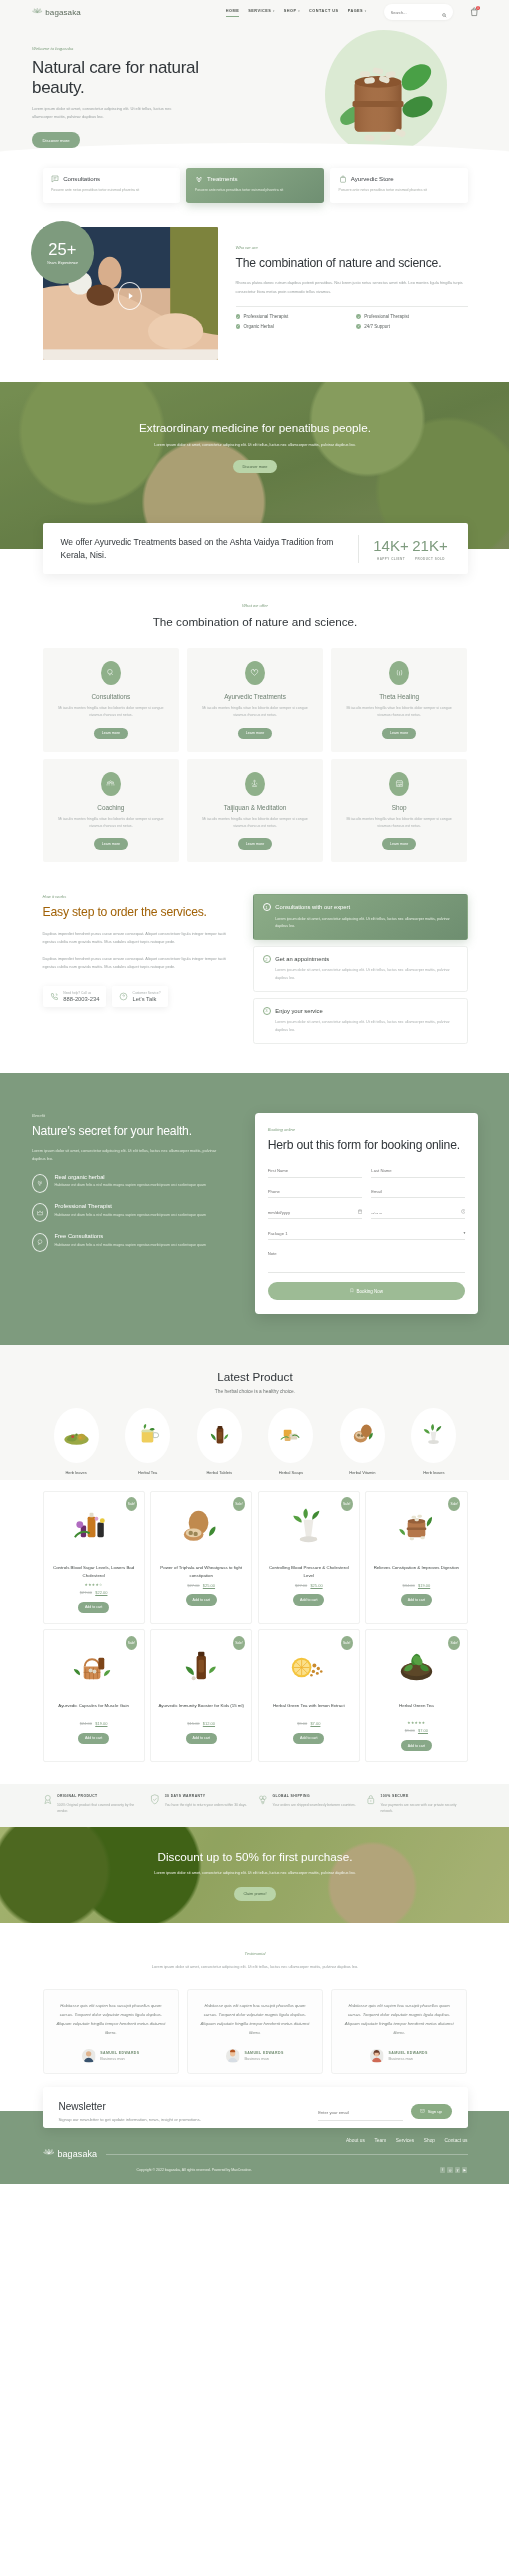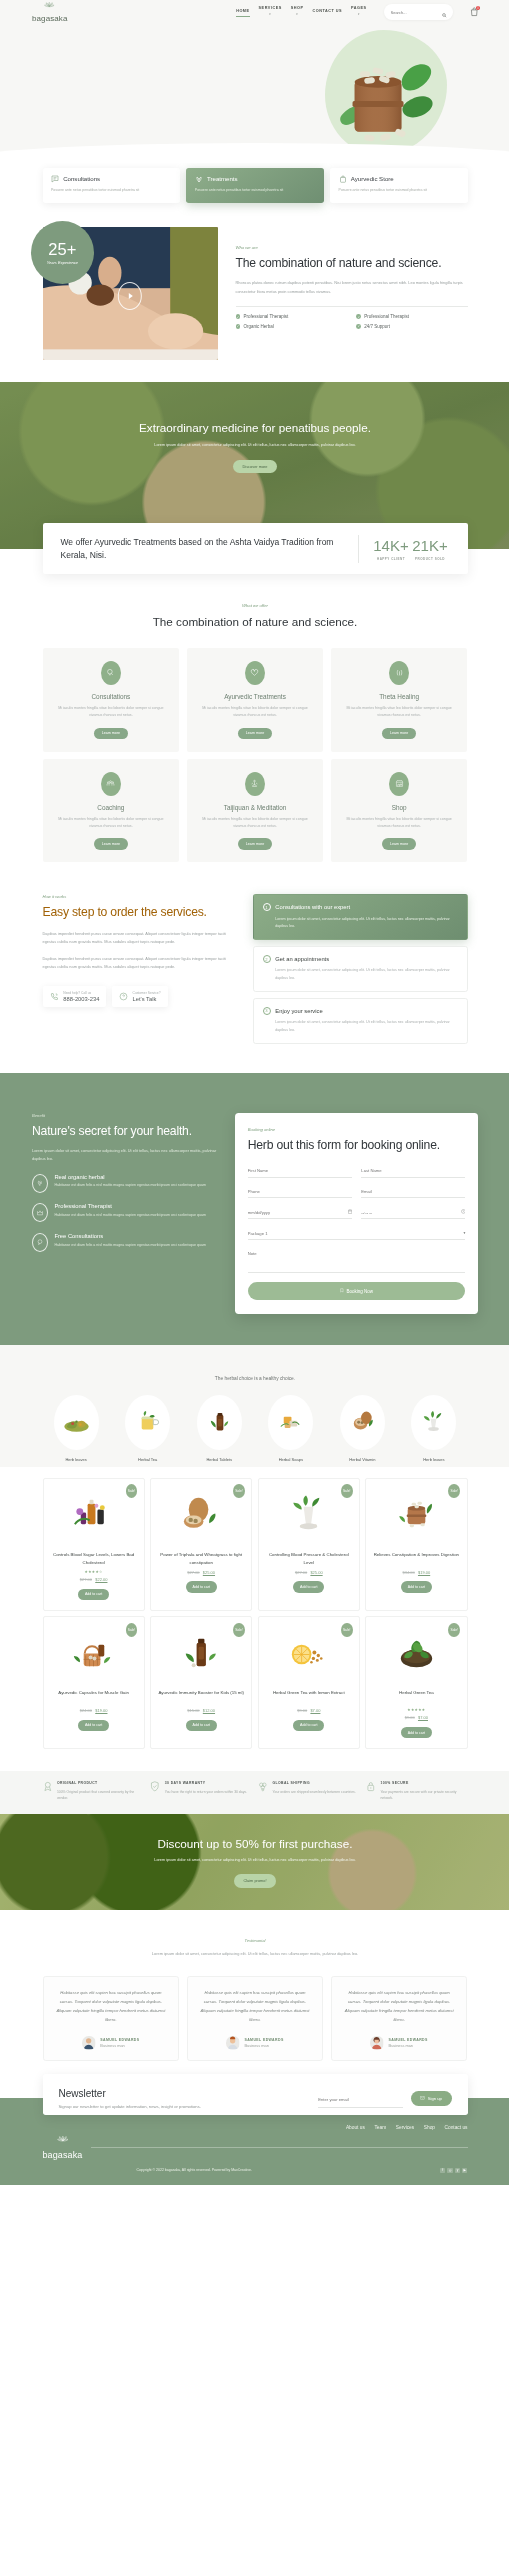--- a/index.html
+++ b/index.html
@@ -1,21 +1,21 @@
 <!DOCTYPE html>
 <html style="font-size:8.5px"><head>
 <meta charset="utf-8">
 <style>
   * { margin:0; padding:0; box-sizing:border-box; }
   body {
     width:510px; font-family:"Liberation Sans", sans-serif;
     background:#ffffff; color:#3c4043; -webkit-font-smoothing:antialiased;
   }
   .wrap { width:425px; margin:0 auto; }
-  a { text-decoration:none; color:inherit;flex-direction:column; }
+  a { text-decoration:none; color:inherit; }
 
   
   header.site-header{
     height:24.4px; background:#f7f7f5; display:flex; align-items:center;
     padding:0 32px; position:relative;
   }
   .logo{ display:flex; align-items:center; gap:2.7px; }
   .logo-mark{ width:10.6px; height:9.6px; flex:0 0 10.6px; }
   .logo-text{ font-size:8px; color:#5c6b5c; letter-spacing:0.1px; }
   nav.main-nav{ display:flex; gap:9px; margin-left:auto; align-items:center; }
@@ -189,21 +189,21 @@
     font-size:4.2px; display:flex;align-items:center;justify-content:center; flex:0 0 8px;
   }
   .step.active .step-num{ border-color:#fff; color:#fff; }
   .step-title{ font-size:5.8px; color:#3a403d; font-weight:400; }
   .step.active .step-title{ color:#fff; }
   .step-desc{ font-size:3.7px; line-height:2.0; color:#a9aeae; margin-top:4.2px; padding-left:12.7px; }
   .step.active .step-desc{ color:#e7efe4; }
 
   
   .benefit{
-    background:#7e9b7e; padding:24.4px 32px 31px; display:flex; gap:12px; position:relative; overflow:hidden;
+    background:#7e9b7e; padding:24.4px 32px 31px; display:flex; gap:32px; position:relative; overflow:hidden;
   }
   .benefit::before{
     content:""; position:absolute; inset:0;
     background-image:radial-gradient(circle, rgba(255,255,255,.16) 0.5px, transparent 0.6px);
     background-size:8px 8px;
   }
   .benefit-left{ width:191px; flex:0 0 191px; position:relative; z-index:2; padding-top:16px; }
   .benefit-left .eyebrow{ color:#dbe6d7; }
   .benefit-left h2{ font-size:12.2px; font-weight:400; color:#fff; line-height:1.3; letter-spacing:-0.2px; }
   .benefit-left p.lead{ font-size:3.9px; line-height:2.0; color:#e0e9dd; margin-top:7.4px; }
@@ -415,20 +415,26 @@
             <linearGradient id="wood" x1="0" y1="0" x2="1" y2="0">
           <stop offset="0" stop-color="#8a5530" stop-opacity=".55"></stop>
           <stop offset=".5" stop-color="#c08b5c" stop-opacity=".15"></stop>
           <stop offset="1" stop-color="#7a4a28" stop-opacity=".6"></stop>
             </linearGradient>
           </defs>
       </g>
     </svg>
   </div>
 
+  <div style="position:relative;z-index:2;">
+    <div class="hero-eyebrow">Welcome to bagasaka</div>
+    <h1>Natural care for natural beauty.</h1>
+    <p>Lorem ipsum dolor sit amet, consectetur adipiscing elit. Ut elit tellus, luctus nec ullamcorper mattis, pulvinar dapibus leo.</p>
+    <button class="btn-pill">Discover more</button>
+  </div>
   <div class="hero-curve"></div>
 </section>
 
 <section class="strip">
   <div class="wrap">
     <div class="strip-grid">
       <div class="strip-card">
         <div class="strip-head">
           <span class="ico">
             <svg viewBox="0 0 16 16" width="8" height="8">
@@ -823,20 +829,21 @@
             <path d="M2 1.5h8v11l-4-3-4 3z" fill="none" stroke="#fff" stroke-width="1.2"></path>
           </svg>
       </span>
       <span>Booking Now</span>
     </button>
   </div>
 </section>
 
 <section class="latest">
   <div class="wrap" style="position:relative;z-index:2;">
+    <h2>Latest Product</h2>
     <div class="sub">The herbal choice is a healthy choice.</div>
 
     <div class="cat-row">
       <div class="cat">
         <div class="cat-img">
           <svg viewBox="0 0 60 48" width="29" height="23.4">
             <g>
                 <ellipse cx="30" cy="34" rx="25" ry="11" fill="#9aa844"></ellipse>
             <path d="M10 34c3-8 10-12 16-10s6 9 2 12-15 3-18-2z" fill="#7f9a3c"></path>
             <path d="M34 24c6-4 13-2 15 3s-4 9-10 9-9-8-5-12z" fill="#b6a33a"></path>

